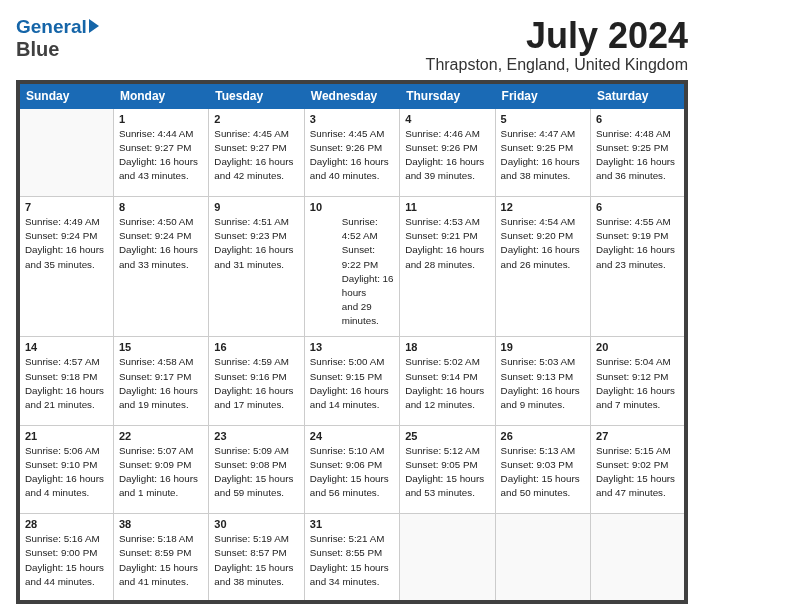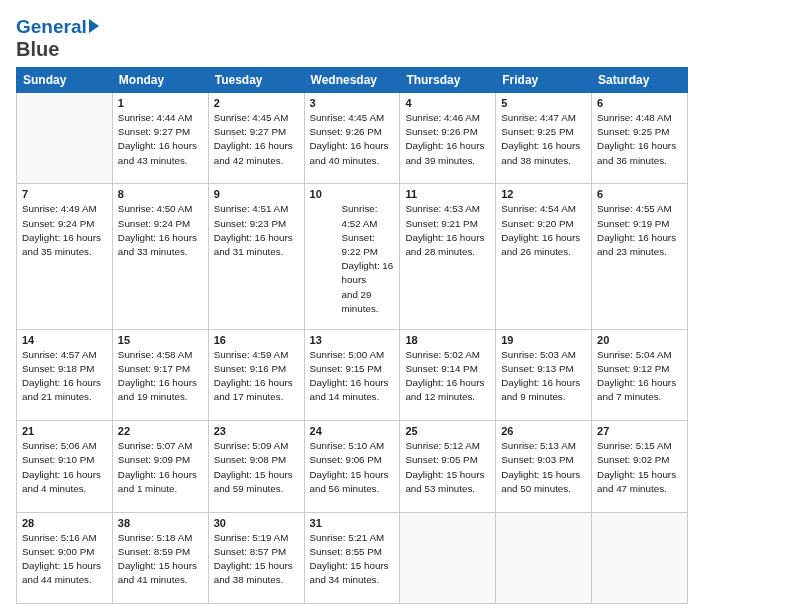--- a/index.html
+++ b/index.html
@@ -32,21 +32,21 @@
       color: #222;
       line-height: 1.1;
     }
     .subtitle {
       font-size: 16px;
       color: #333;
       font-weight: normal;
     }
     .calendar {
       flex: 1;
-      border: 1px solid #404040;
+      border: 4px solid #404040;
       border-collapse: collapse;
       width: 100%;
       table-layout: fixed;
     }
     .calendar thead tr th {
       background: #1a6ab5;
       color: #fff;
       font-size: 12px;
       font-weight: bold;
       text-align: left;
@@ -103,20 +103,22 @@
 <div class="page">
   <div class="header">
     <div class="logo-wrapper">
       <div class="logo-line1">
         <span class="logo-blue">General</span>
         <span class="logo-triangle"></span>
       </div>
       <span class="logo-blue2">Blue</span>
     </div>
     <div class="title-block">
+      <div class="main-title">July 2024</div>
+      <div class="subtitle">Thrapston, England, United Kingdom</div>
     </div>
   </div>
 
   <table class="calendar">
     <thead>
       <tr>
       <th>Sunday</th>
           <th>Monday</th>
           <th>Tuesday</th>
           <th>Wednesday</th>

